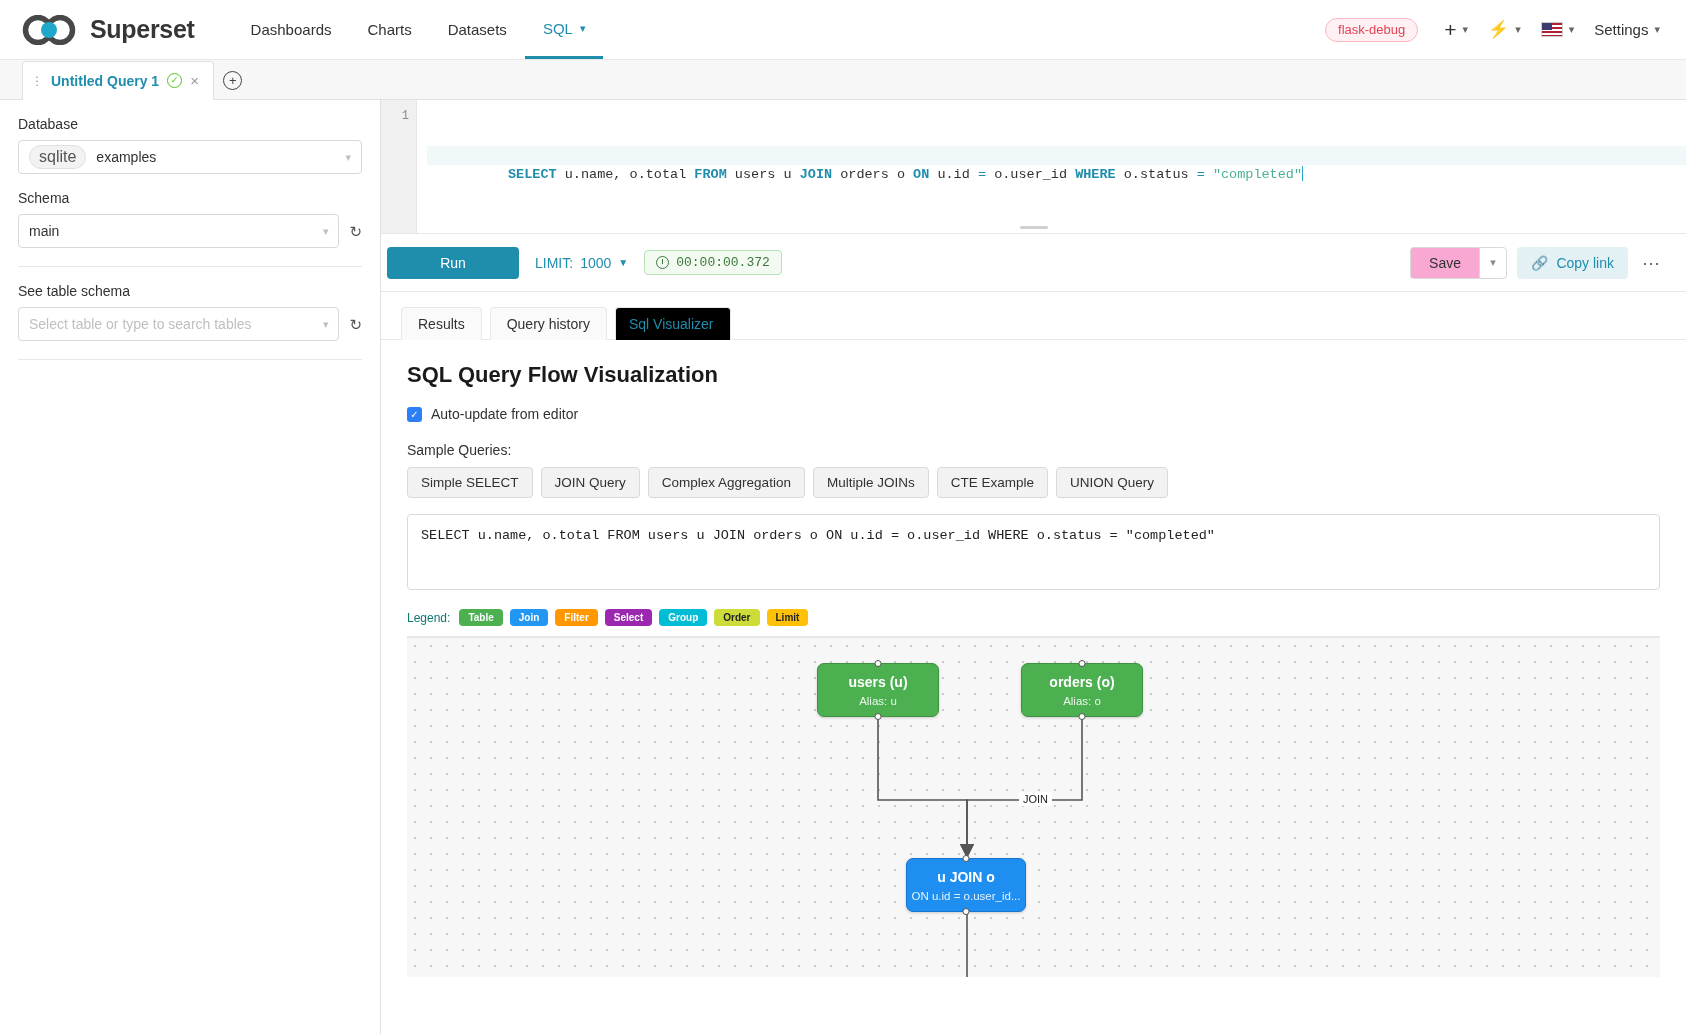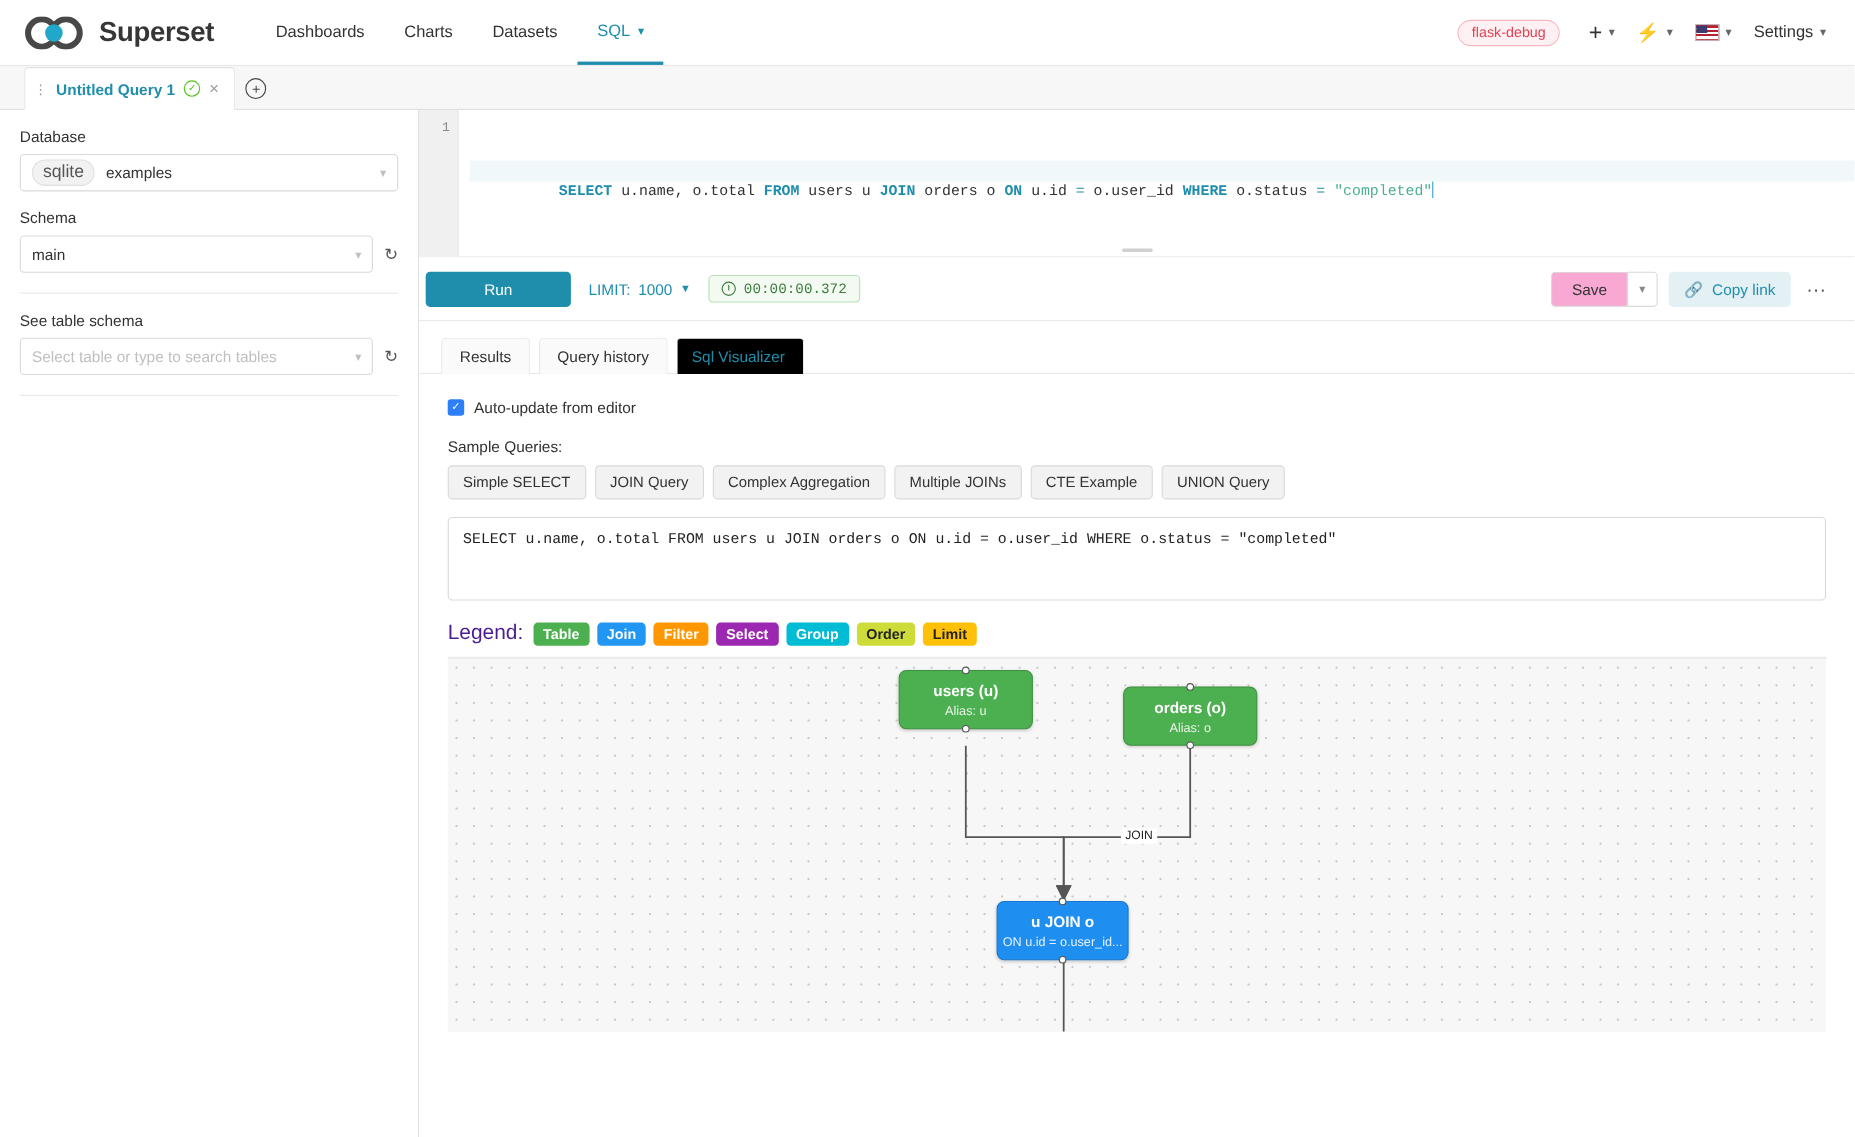--- a/index.html
+++ b/index.html
@@ -207,23 +207,23 @@
     background:#f2f2f2; border:1px solid #d9d9d9; border-radius:4px;
     padding: 7px 13px; font-size:13.5px; cursor:pointer; color:#323232;
     font-family:"Liberation Sans", sans-serif;
   }
   .sql-textarea {
     width:100%; height:76px; border:1px solid #d9d9d9; border-radius:4px;
     padding: 11px 13px; font-family:"Liberation Mono", monospace; font-size:13.5px;
     color:#222; resize:none; outline:none; line-height:1.5;
   }
   .legend-row { display:flex; align-items:center; gap:7px; margin: 16px 0 10px; }
-  .legend-label { font-size:19px; color:#4c1d95; margin-right:2px; }
+  .legend-label { font-size:12px; color:#0f766e; margin-right:2px; }
   .legend-chip {
-    color:#fff; font-size:13px; font-weight:bold; border-radius:4px; padding: 3px 9px;
+    color:#fff; font-size:10px; font-weight:bold; border-radius:4px; padding: 3px 9px;
   }
   .legend-sep { height:1px; background:#e8e8e8; margin-bottom:0; }
 
   
   .flow-canvas {
     position:relative; height: 340px; width:100%;
     background-color:#f7f7f7;
     background-image: radial-gradient(#c8c8c8 1px, transparent 1px);
     background-size: 16px 16px;
     border-top:1px solid #e8e8e8;
@@ -400,20 +400,21 @@
       </div>
     </div>
 
     <div class="result-tabs">
       <div class="rtab">Results</div>
       <div class="rtab">Query history</div>
       <div class="rtab active">Sql Visualizer</div>
     </div>
 
     <div class="viz-body">
+      <h2 class="viz-title">SQL Query Flow Visualization</h2>
 
       <div class="autoupdate-row">
         <span class="chk">✓</span>
         <span class="autoupdate-label">Auto-update from editor</span>
       </div>
 
       <div class="samples-label">Sample Queries:</div>
       <div class="samples-row">
         <button class="sample-btn">Simple SELECT</button>
         <button class="sample-btn">JOIN Query</button>
@@ -443,21 +444,21 @@
         <svg class="flow-svg" id="flow-svg">
             <defs>
               <marker id="arw" markerWidth="9" markerHeight="9" refX="7" refY="4.5" orient="auto">
                 <path d="M0,0 L9,4.5 L0,9 z" fill="#555"></path>
               </marker>
             </defs>
             <path d="M471,79 L471,162 L560,162 L560,217" fill="none" stroke="#555" stroke-width="1.6" marker-end="url(#arw)"></path>
             <path d="M675,79 L675,162 L560,162 L560,217" fill="none" stroke="#555" stroke-width="1.6" marker-end="url(#arw)"></path>
             <path d="M560,274 L560,394" stroke="#555" stroke-width="1.6" fill="none"></path>
           </svg>
-      <div class="node table-node" style="left: 410px; top: 10px; width: 122px; height: 54px;">
+      <div class="node table-node" style="left: 410px; top: 25px; width: 122px; height: 54px;">
             <div class="handle top"></div>
             <div class="n-title">users (u)</div>
             <div class="n-sub">Alias: u</div>
             <div class="handle bottom"></div>
           </div>
           <div class="node table-node" style="left: 614px; top: 25px; width: 122px; height: 54px;">
             <div class="handle top"></div>
             <div class="n-title">orders (o)</div>
             <div class="n-sub">Alias: o</div>
             <div class="handle bottom"></div>

